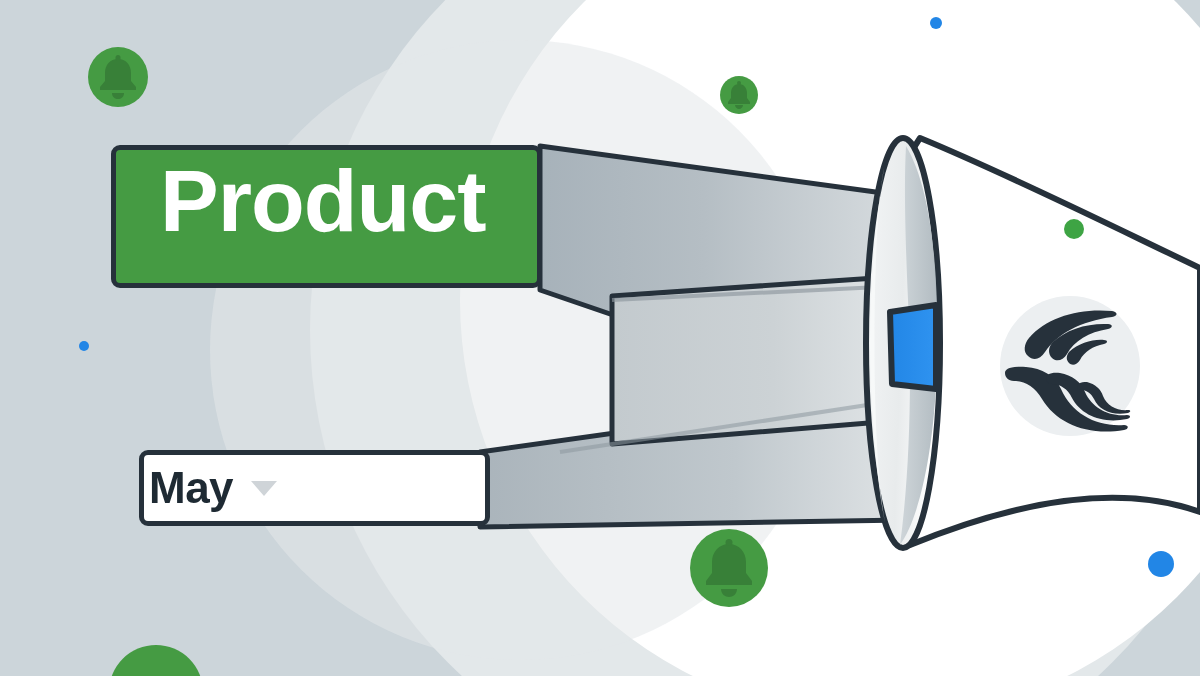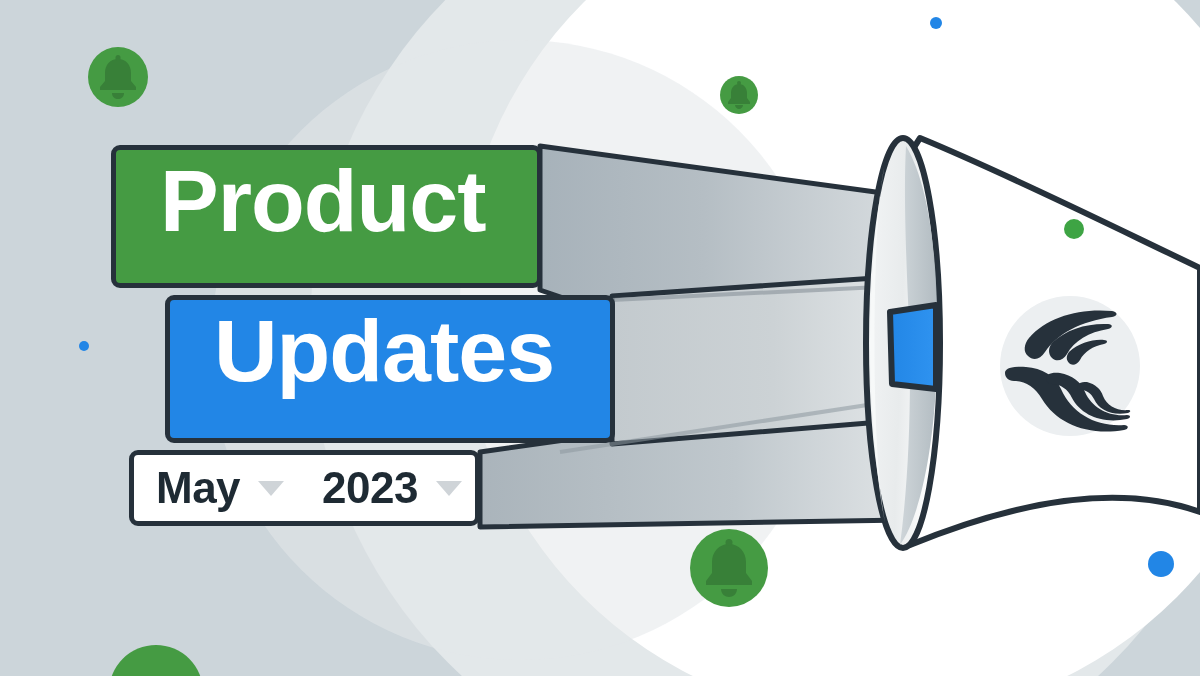--- a/index.html
+++ b/index.html
@@ -31,24 +31,24 @@
     z-index:30;
   }
   #banner-updates{
     left:165px;top:295px;width:450px;height:148px;
     background:#2286e6;
     padding-left:44px;
     font-size:88px;
     z-index:29;
   }
   #date-selector{
-    left:129px;top:450px;width:351px;height:76px;
+    left:139px;top:450px;width:351px;height:76px;
     background:#ffffff;
     color:#1e2a33;
-    padding-left:22px;
+    padding-left:5px;
     font-size:44px;
     letter-spacing:-0.5px;
     z-index:28;
     gap:0;
   }
   .date-field{display:flex;align-items:center;}
   #month-value{padding-right:18px;}
   #year-value{padding-left:38px;padding-right:18px;}
   .caret{
     width:0;height:0;
@@ -220,28 +220,21 @@
         </g>
       </g>
 
     </g>
   </svg>
 
   <div class="banner" id="banner-product">
     <span>Product</span>
   </div>
 
-  <div class="banner" id="banner-updates">
-    <span>Updates</span>
-  </div>
 
   <div class="banner" id="date-selector">
     <span class="date-field">
       <span id="month-value">May</span>
       <span class="caret"></span>
     </span>
-    <span class="date-field">
-      <span id="year-value">2023</span>
-      <span class="caret"></span>
-    </span>
   </div>
 
 </div>
 
 </body></html>

